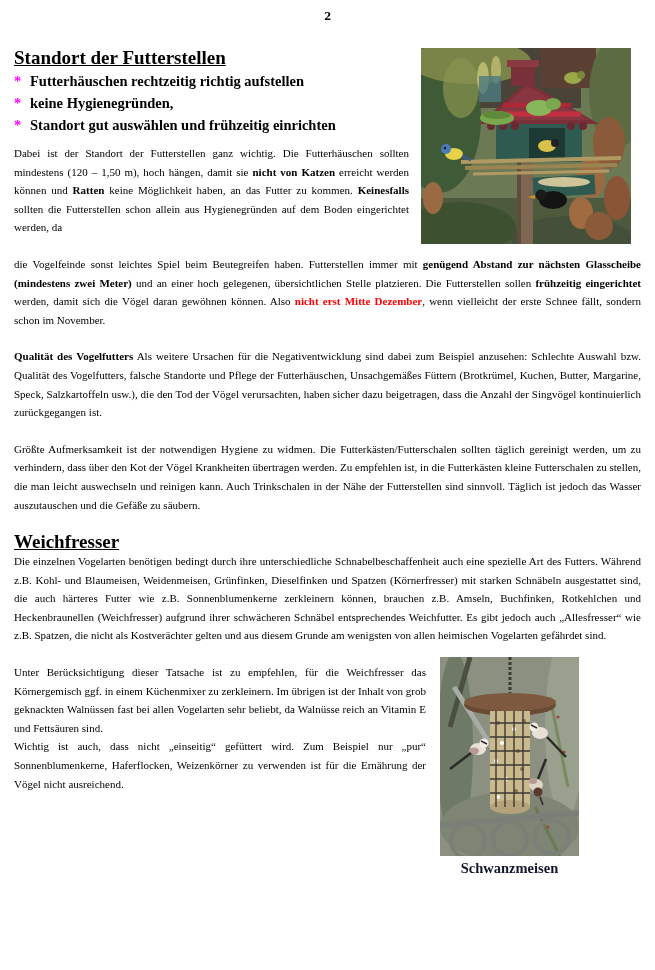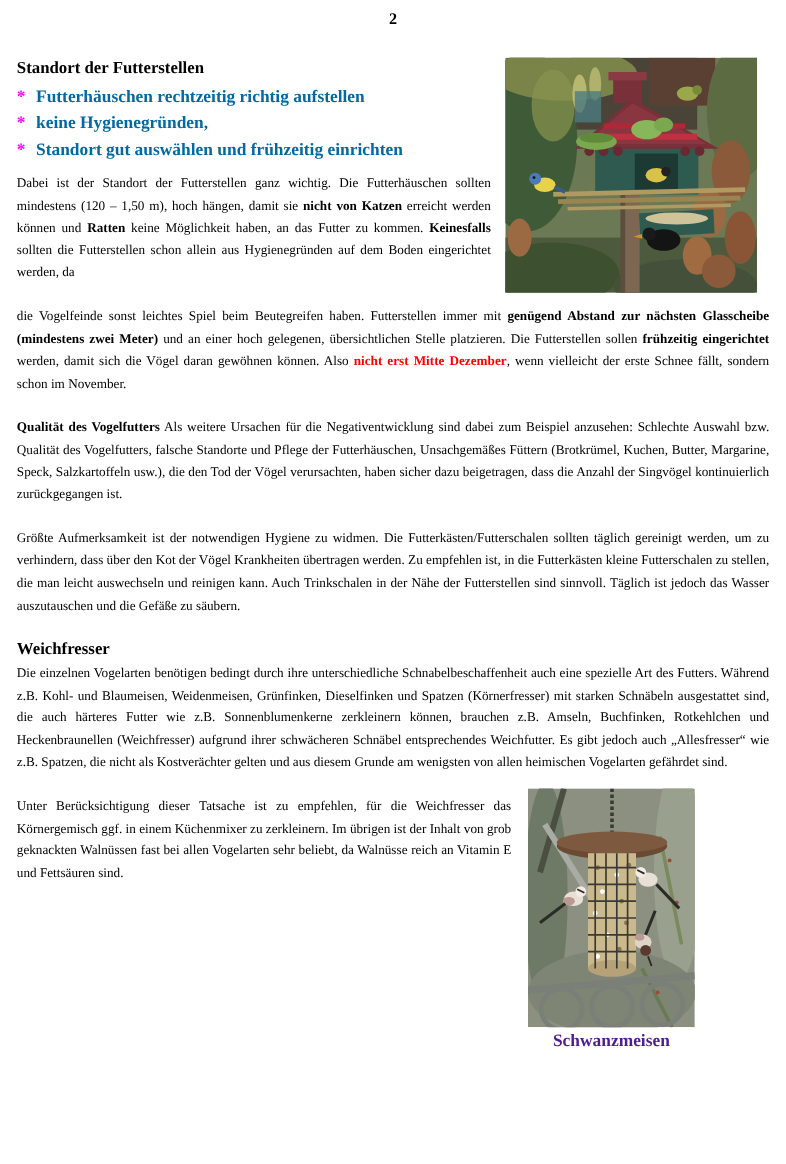--- a/index.html
+++ b/index.html
@@ -3,42 +3,42 @@
 <meta charset="utf-8">
 <style>
   html,body{margin:0;padding:0;background:#e8e8e8;}
   .page{
     width:655px;height:970px;background:#ffffff;margin:0 auto;
     font-family:"Liberation Serif","DejaVu Serif",serif;
     color:#000;box-sizing:border-box;padding:8px 14px 0 14px;
     overflow:hidden;position:relative;
   }
   .page-number{text-align:center;font-weight:bold;font-size:13.5px;margin-bottom:24px;}
-  .heading{font-weight:bold;font-size:14px;line-height:20px;}
+  .heading{font-weight:bold;font-size:19px;line-height:20px;text-decoration:underline;}
   .bullets{margin:2px 0 8px 0;}
   .bullet{display:flex;align-items:baseline;line-height:22px;font-size:14.5px;font-weight:bold;}
   .bullet .marker{color:#FF00FF;width:16px;flex:0 0 auto;}
-  .bullet .btext{color:#0369a1;}
+  .bullet .btext{color:#000000;}
   p.body{
     font-size:11px;line-height:18.6px;text-align:justify;
     margin:0 0 18px 0;
   }
   p.body .b{font-weight:bold;}
   p.tight{margin-bottom:0;}
   .clear-r{clear:right;}
   .top-photo-float{
     float:right;width:210px;height:196px;margin:0 10px 8px 12px;
     overflow:hidden;
   }
   .bottom-photo-float{
     float:right;width:139px;margin:-6px 62px 0 14px;text-align:center;
   }
   .bottom-photo-float svg{display:block;}
   .caption{
-    color:#4c1d95;font-weight:bold;font-size:14.5px;margin-top:4px;text-align:center;
+    color:#0f172a;font-weight:bold;font-size:14.5px;margin-top:4px;text-align:center;
     font-family:"Liberation Serif","DejaVu Serif",serif;
   }
   svg{display:block;}
 </style>
 </head>
 <body>
 
 <div class="page">
 
   <div class="page-number">2</div>
@@ -208,14 +208,15 @@
         <line x1="0" y1="168" x2="139" y2="156" stroke-width="6"></line>
         <circle cx="28" cy="184" r="17" stroke-width="4"></circle>
         <circle cx="70" cy="182" r="17" stroke-width="4"></circle>
         <circle cx="112" cy="180" r="17" stroke-width="4"></circle>
       </g>
     </svg>
     <div class="caption">Schwanzmeisen</div>
   </div>
 
   <p class="body tight">Unter Berücksichtigung dieser Tatsache ist zu empfehlen, für die Weichfresser das Körnergemisch ggf. in einem Küchenmixer zu zerkleinern. Im übrigen ist der Inhalt von grob geknackten Walnüssen fast bei allen Vogelarten sehr beliebt, da Walnüsse reich an Vitamin E und Fettsäuren sind.</p>
+  <p class="body">Wichtig ist auch, dass nicht „einseitig“ gefüttert wird. Zum Beispiel nur „pur“ Sonnenblumenkerne, Haferflocken, Weizenkörner zu verwenden ist für die Ernährung der Vögel nicht ausreichend.</p>
 
 </div>
 
 </body></html>

